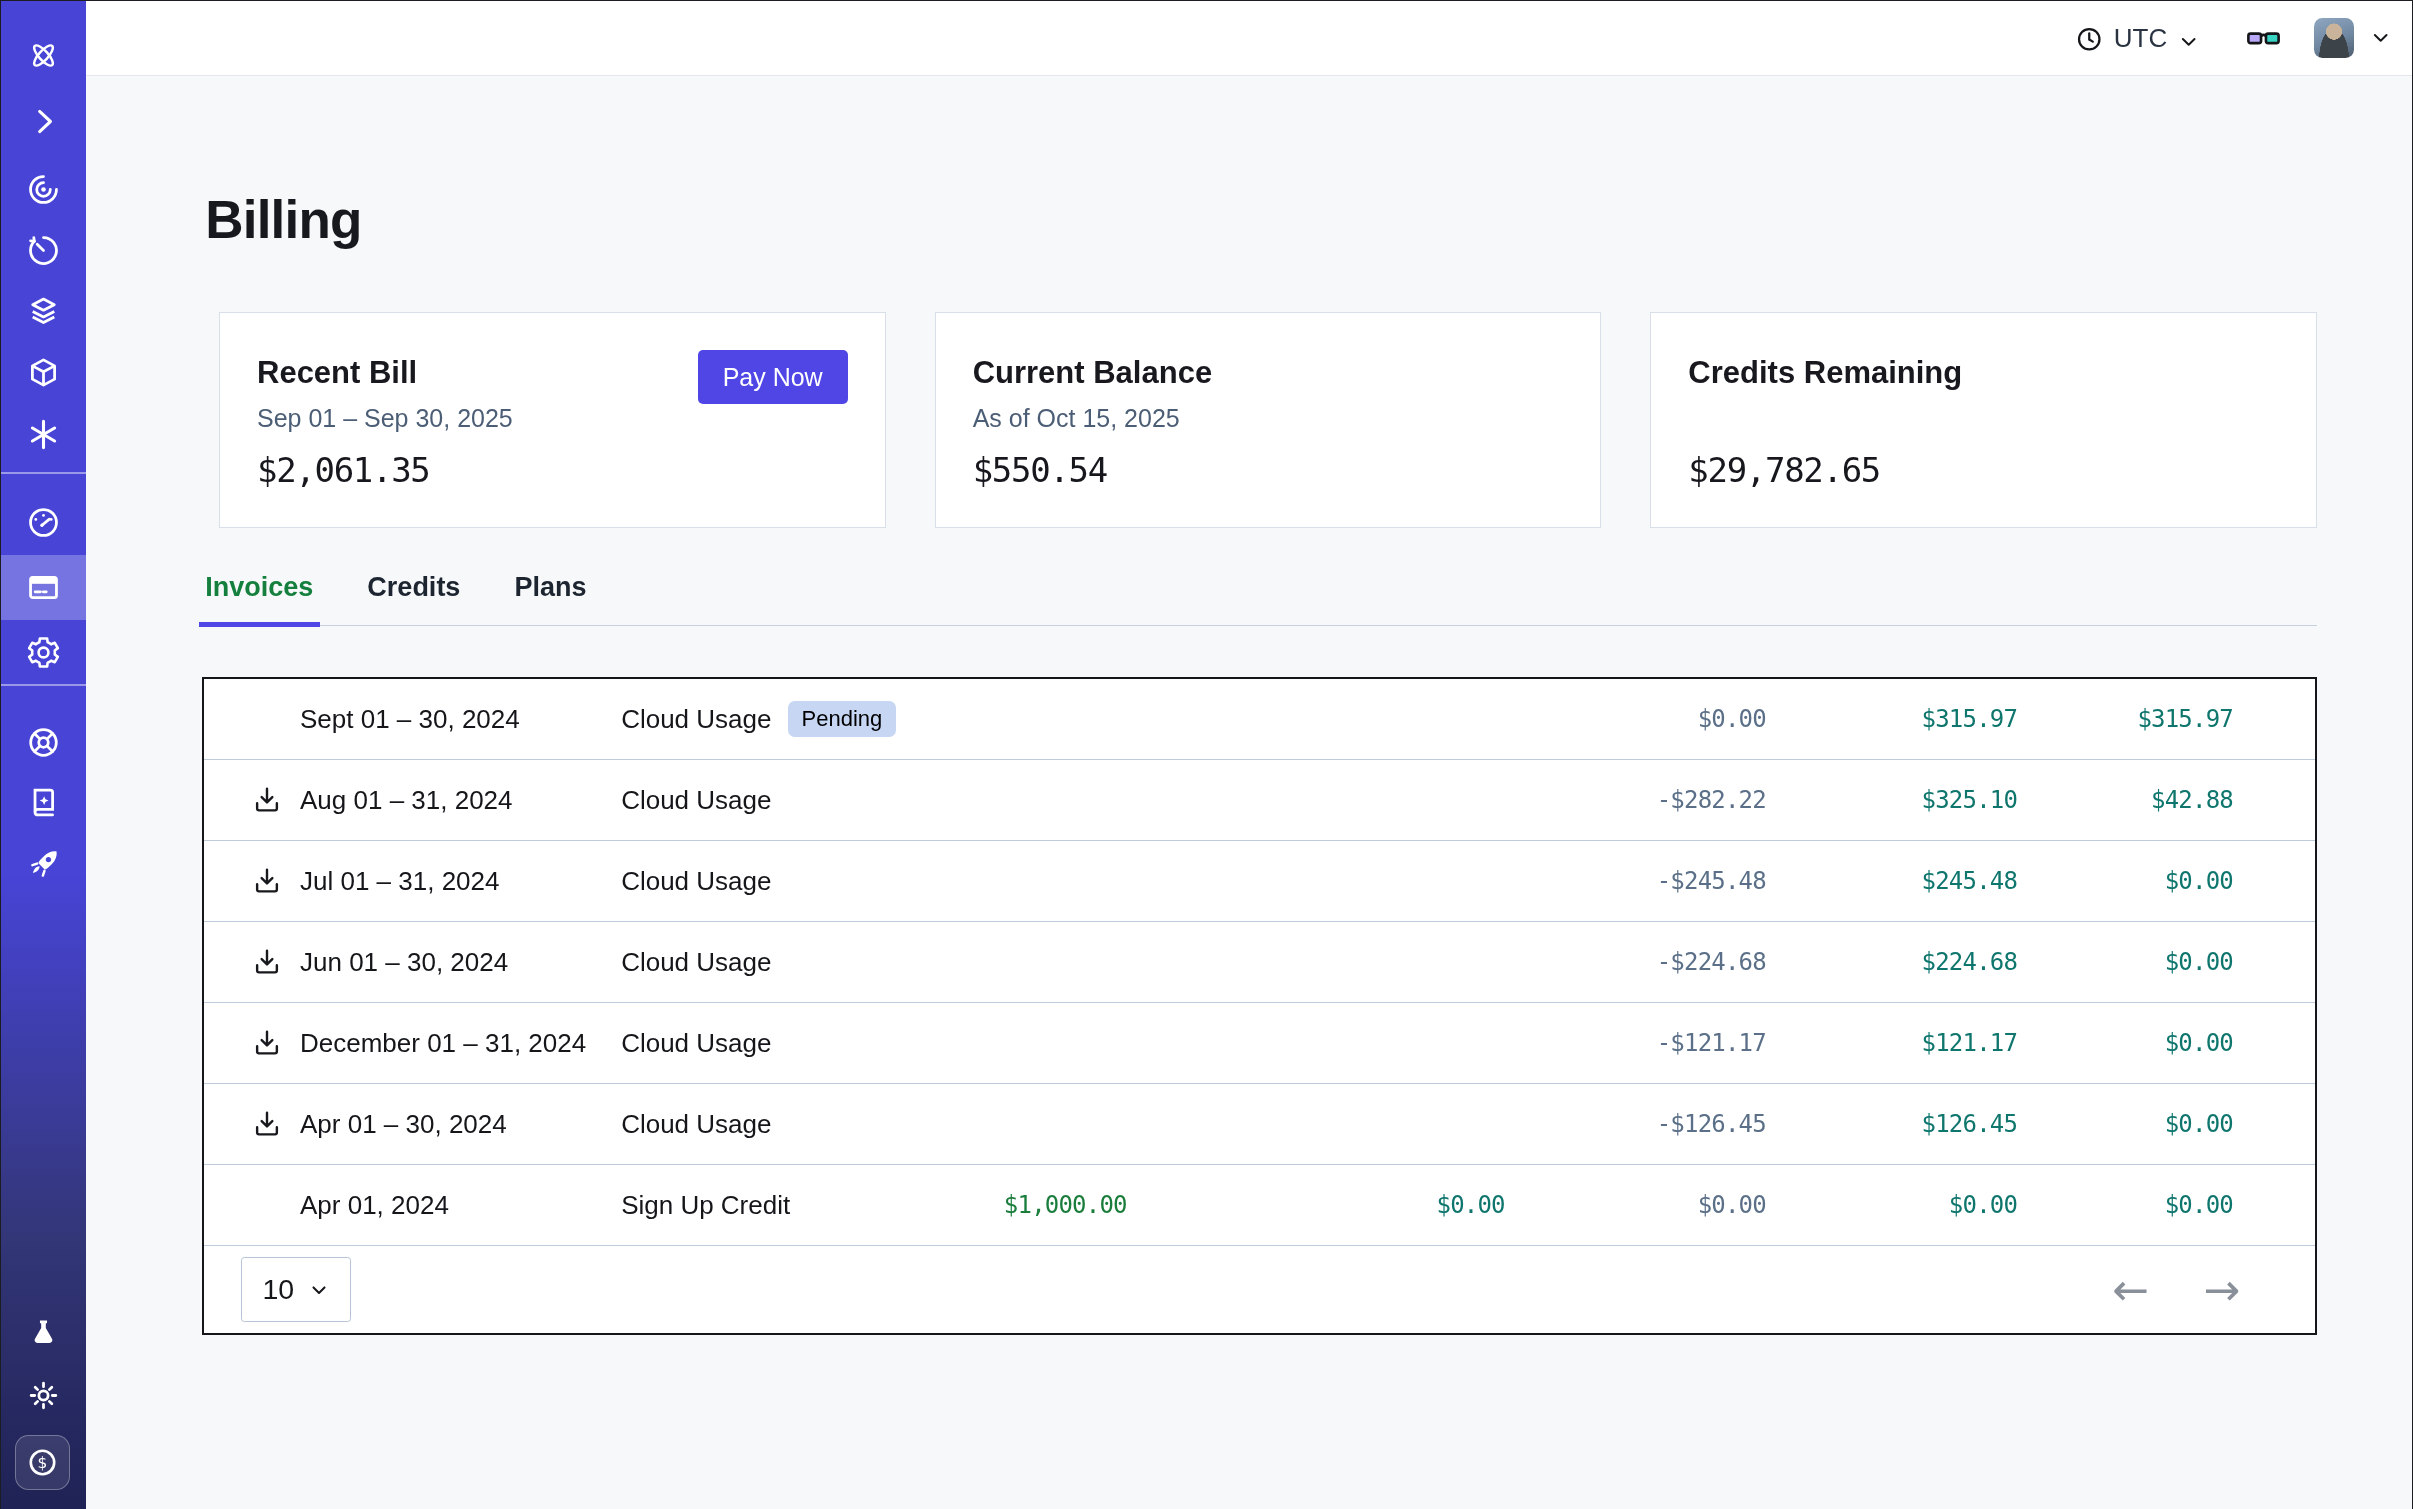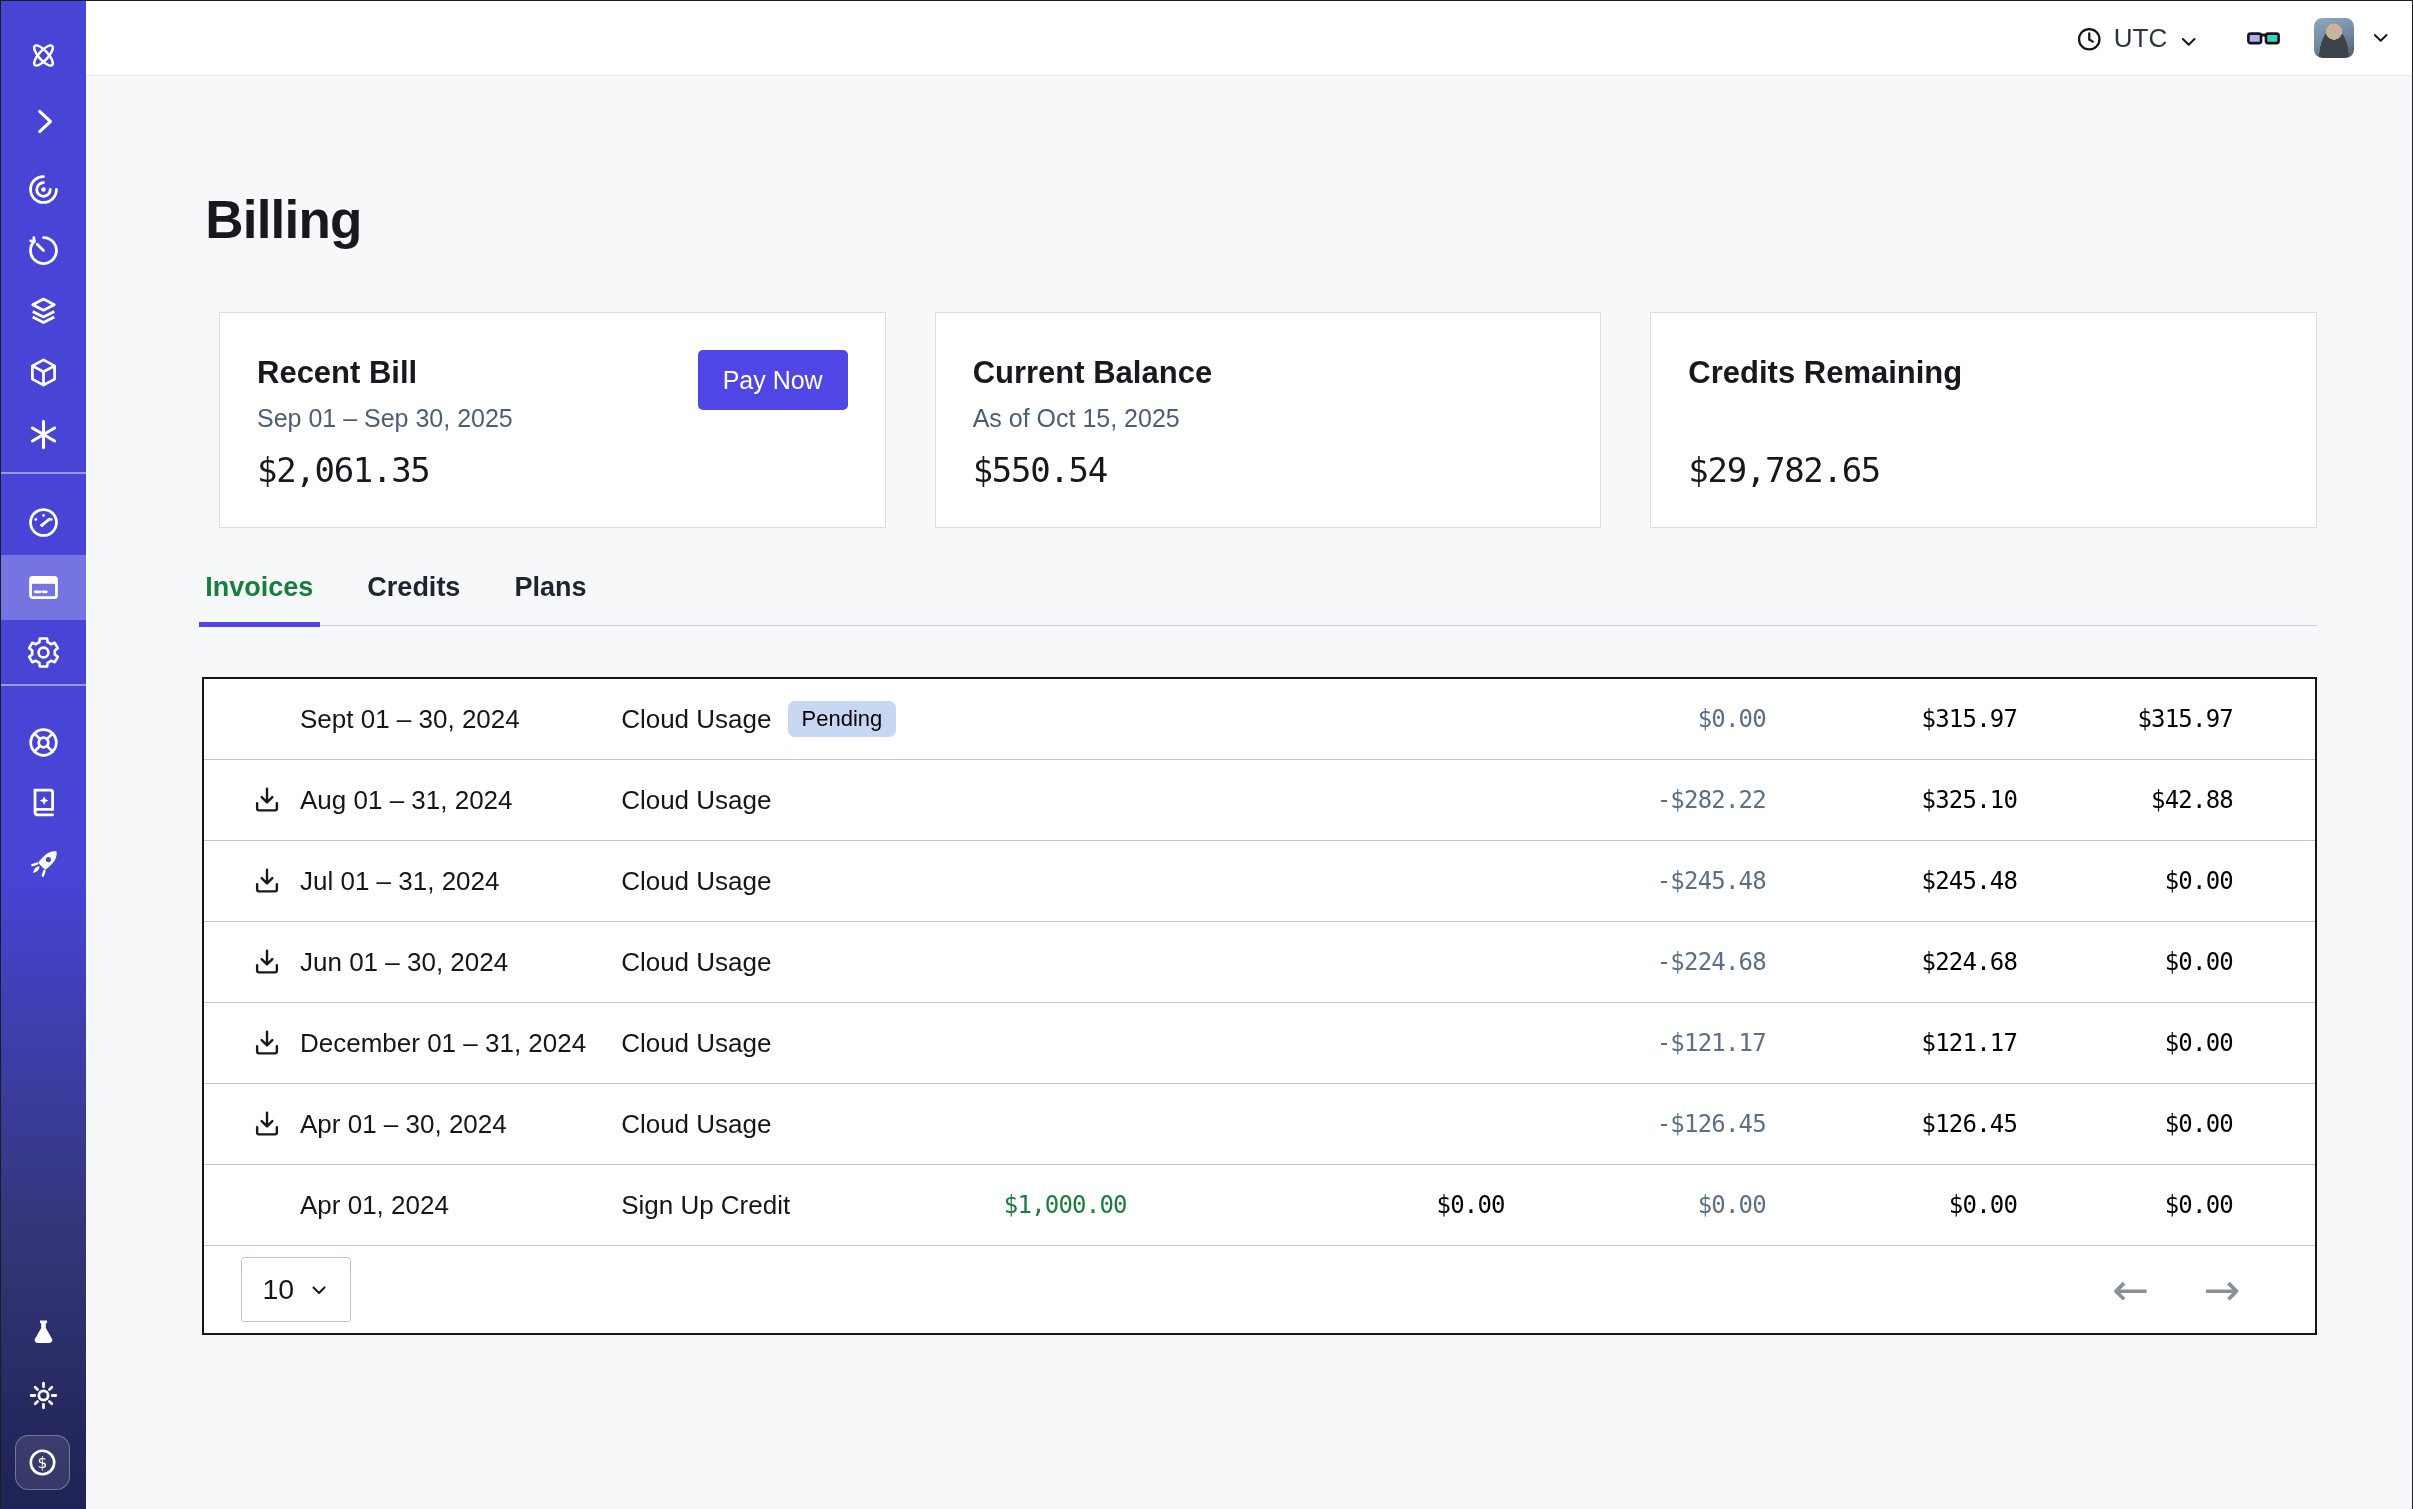--- a/index.html
+++ b/index.html
@@ -36,21 +36,21 @@
   .content { padding:113px 95px 0 116px; }
   h1.page-title { font-size:53px; font-weight:600; color:#17191f; letter-spacing:-0.8px; margin:0 0 62px 3.3px; }
 
   
   .cards { display:flex; gap:49px; margin-bottom:44px;padding-left:17px; }
   .card { position:relative; flex:1; height:216px; background:#fff; border:1.7px solid #d9dfe9; padding:42px 37px; }
   .card-title { font-size:31px; font-weight:600; color:#17191f; }
   .card-sub { font-size:25px; color:#4c5e75; margin-top:13.4px; min-height:32px; }
   .card-amount { position:absolute; left:37px; bottom:37px; font-family:"DejaVu Sans Mono", monospace;
     font-size:34px; letter-spacing:-1.3px; color:#16181d; }
-  .paynow { position:absolute; top:37px; right:37px; height:60px; padding:0 25px; border:none;
+  .paynow { position:absolute; top:37px; right:37px; height:54px; padding:0 25px; border:none;
     background:#4f46e5; color:#fff; font-size:25px; font-family:"Liberation Sans",sans-serif;
     border-radius:5px; cursor:pointer; }
 
   
   .tabs { display:flex; gap:54px; border-bottom:1.7px solid #c7d1de; margin-bottom:51px; padding-left:3.3px; }
   .tab { font-size:27px; font-weight:600; color:#1c2530; padding-bottom:22px; position:relative; cursor:pointer; }
   .tab.active { color:#15803d; }
   .tab.active::after { content:''; position:absolute; left:-6.7px; right:-6.7px; bottom:-1.7px; height:5px; background:#4f46e5; }
 
   
@@ -63,21 +63,21 @@
   .th.c2,.th.c3,.th.c4,.th.c5,.th.c6 { text-align:right; }
   .th.c6,.td.c6 { padding-right:82px; }
   .trow { height:81px; border-bottom:1.7px solid #bfcbda; background:#fff; }
   .td { font-size:26px; color:#14161a; }
   .td.c0 { display:flex; align-items:center; padding-left:47px; }
   .dlslot { width:49px; flex:0 0 49px; display:flex; align-items:center; }
   .dlslot svg { width:32px; height:32px; }
   .td.c1 { display:flex; align-items:center; }
   .badge { margin-left:16.7px; background:#c7d7f3; color:#000000; font-size:22px;
     padding:6.7px 13.4px; border-radius:6.7px; line-height:1; }
-  .td.num { font-family:"DejaVu Sans Mono", monospace; font-size:24px; letter-spacing:-0.8px; text-align:right; color:#000000; }
+  .td.num { font-family:"DejaVu Sans Mono", monospace; font-size:24px; letter-spacing:-0.8px; text-align:right; color:#0f766e; }
   .td.slate { color:#5b7088; }
   .td.green { color:#1a7d3c; }
 
   .tfoot { height:87px; display:flex; align-items:center; padding:0 75px 0 37px; }
   .pagesize { width:110px; height:65px; border:1.7px solid #b7c3d6; border-radius:3.3px; background:#fff;
     display:flex; align-items:center; justify-content:center; gap:13.4px; cursor:pointer; }
   .pagesize .num { font-size:28.5px; color:#14161a; }
   .pager { margin-left:auto; display:flex; gap:54px; }
   .pager button { background:none; border:none; font-size:44px; color:#8a9099; cursor:pointer;
     font-family:"DejaVu Sans", sans-serif; line-height:1; }

